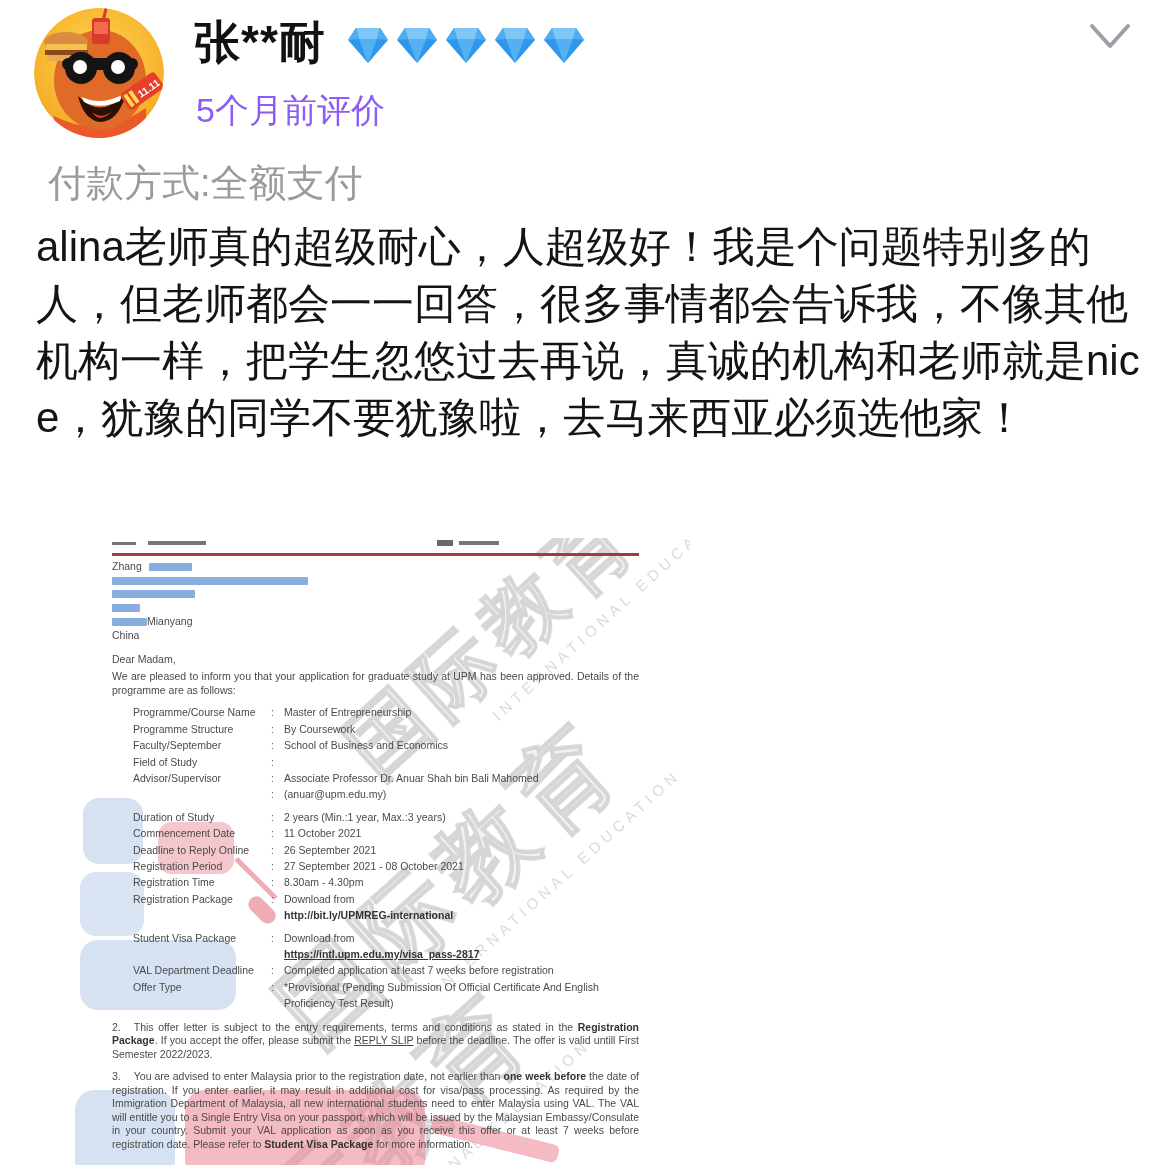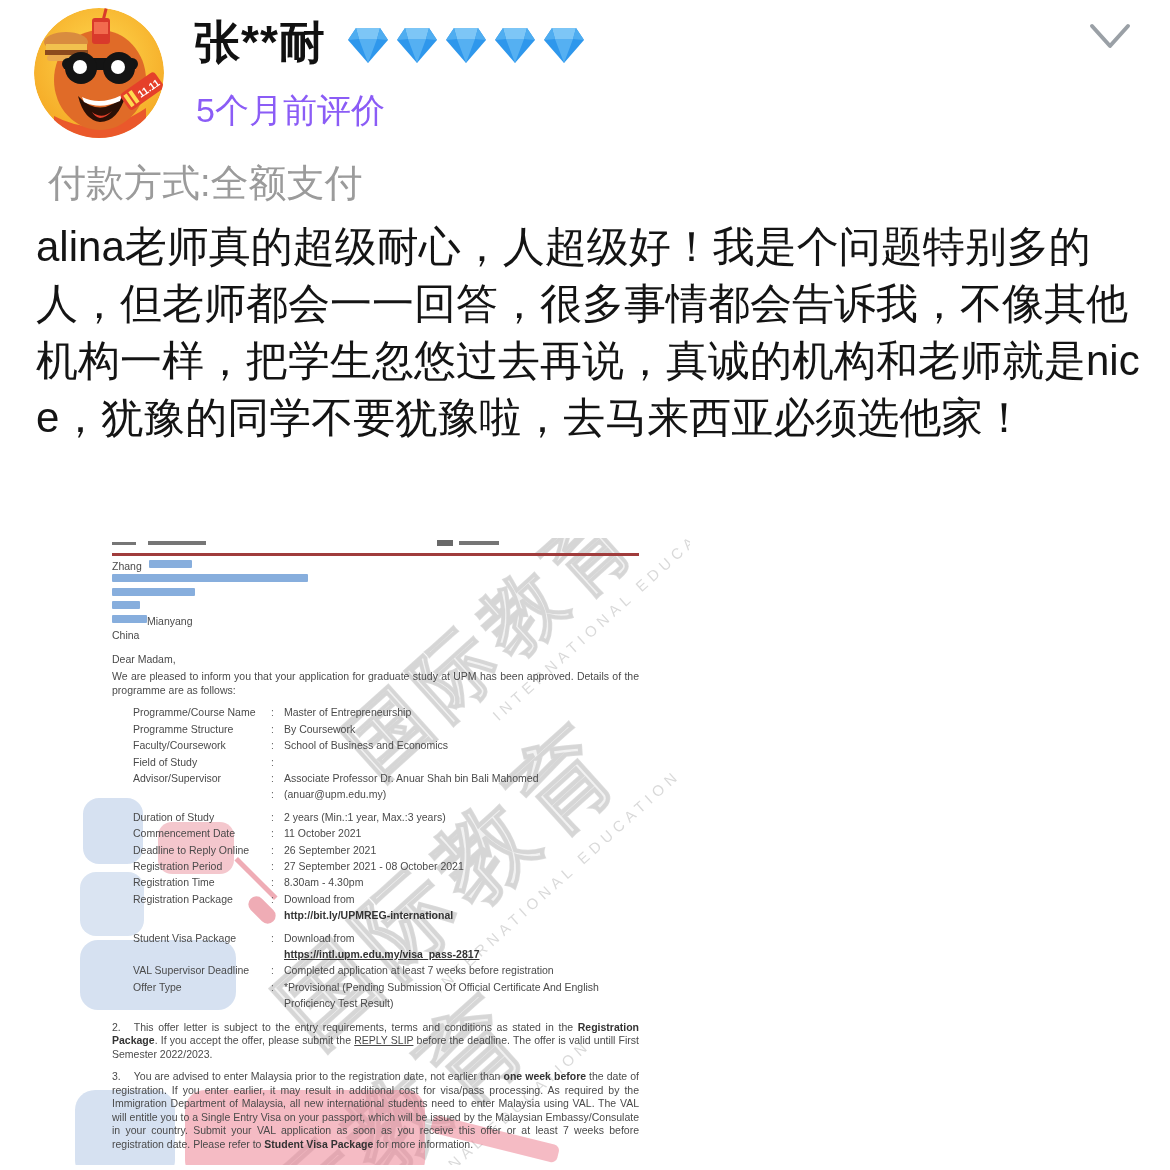--- a/index.html
+++ b/index.html
@@ -19,21 +19,21 @@
   .letter{position:absolute;left:0;top:538px;width:690px;height:627px;overflow:hidden;background:#fff}
   .letter *{box-sizing:border-box}
   .redline{position:absolute;left:112px;top:15px;width:527px;height:3px;background:var(--red-line,#a03c3c)}
   .remnant{position:absolute;background:#555;filter:blur(.6px);opacity:.8}
   .rm1{left:112px;top:4px;width:24px;height:3px}
   .rm2{left:148px;top:3px;width:58px;height:4px}
   .rm3{left:437px;top:2px;width:16px;height:6px;background:#444}
   .rm4{left:459px;top:3px;width:40px;height:4px}
   .letter-content{position:absolute;left:112px;top:22px;width:527px;color:#4a4a4a;
                   font-size:10.5px;line-height:13.5px}
-  .addr-line{height:13.8px;display:flex;align-items:flex-start;white-space:pre}
+  .addr-line{height:13.8px;display:flex;align-items:center;white-space:pre}
   .bar{display:inline-block;height:8px;background:var(--redaction,#87aedd);border-radius:1px}
   .salutation{margin-top:10px}
   .subject{margin-top:12px;font-weight:700;color:#333}
   .intro{margin-top:4px;text-align:justify}
   .details{margin-top:7px;padding-left:21px}
   .drow{display:flex;line-height:16.4px}
   .drow.gap{margin-top:6px}
   .dlabel{width:138px;flex:none}
   .dcolon{width:13px;flex:none;color:#666}
   .dval{flex:1}
@@ -217,21 +217,21 @@
           </span>
         </div>
         <div class="drow">
           <span class="dlabel">Programme Structure</span>
           <span class="dcolon">:</span>
           <span class="dval">
             <div><span>By Coursework</span></div>
           </span>
         </div>
         <div class="drow">
-          <span class="dlabel">Faculty/Coursework</span>
+          <span class="dlabel">Faculty/September</span>
           <span class="dcolon">:</span>
           <span class="dval">
             <div><span>School of Business and Economics</span></div>
           </span>
         </div>
         <div class="drow">
           <span class="dlabel">Field of Study</span>
           <span class="dcolon">:</span>
         </div>
         <div class="drow">
@@ -293,21 +293,21 @@
         </div>
         <div class="drow gap">
           <span class="dlabel">Student Visa Package</span>
           <span class="dcolon">:</span>
           <span class="dval">
             <div><span>Download from</span></div>
             <div><span class="seg-b seg-u">https://intl.upm.edu.my/visa_pass-2817</span></div>
           </span>
         </div>
         <div class="drow">
-          <span class="dlabel">VAL Supervisor Deadline</span>
+          <span class="dlabel">VAL Department Deadline</span>
           <span class="dcolon">:</span>
           <span class="dval">
             <div><span>Completed application at least 7 weeks before registration</span></div>
           </span>
         </div>
         <div class="drow">
           <span class="dlabel">Offer Type</span>
           <span class="dcolon">:</span>
           <span class="dval">
             <div><span>*Provisional (Pending Submission Of Official Certificate And English Proficiency Test Result)</span></div>

